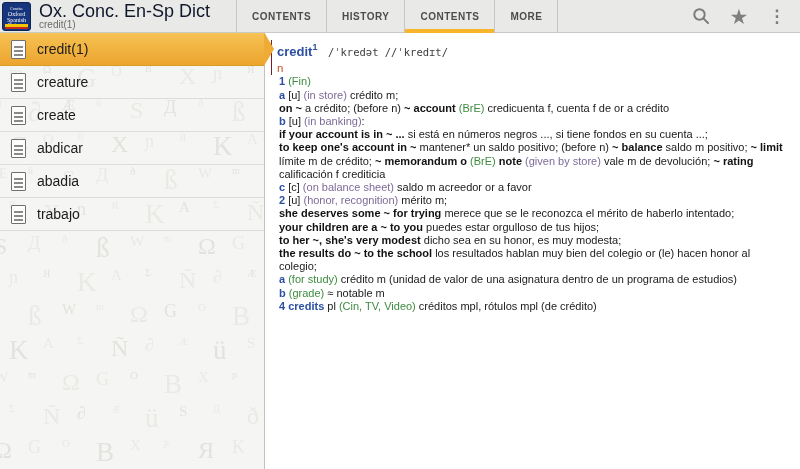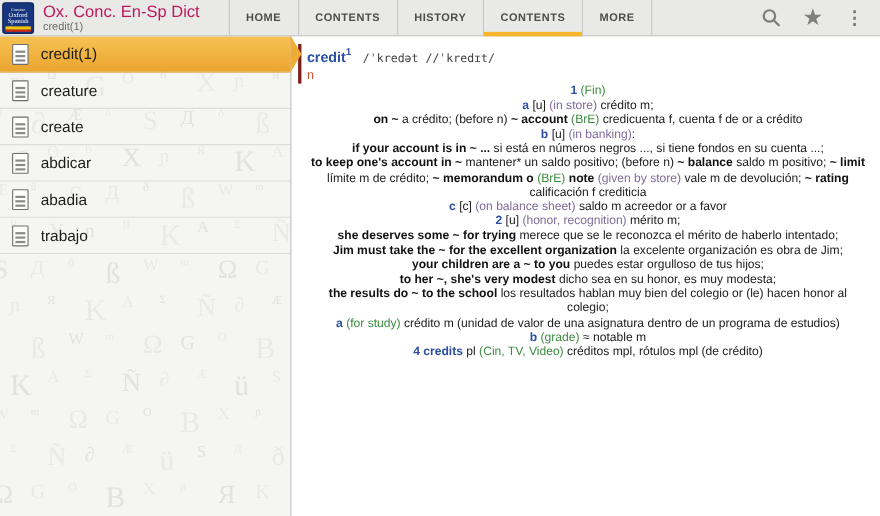--- a/index.html
+++ b/index.html
@@ -13,21 +13,21 @@
     border-radius:3px; border:1px solid #0e2557; display:flex; flex-direction:column;
     justify-content:center; align-items:center; overflow:hidden; position:relative; }
   .app-icon .ic-line { color:#fff; font-family:"Liberation Serif", serif;
     font-size:6px; line-height:6px; white-space:nowrap; }
   .app-icon .ic-tiny { font-size:4px; line-height:4px; }
   .app-icon .flag { position:absolute; bottom:1px; left:2px; right:2px; height:5px; }
   .app-icon .flag .y { height:3px; background:#f5c400; }
   .app-icon .flag .r { height:2px; background:#c42a1c; }
   .title-block { margin-left:8px; display:flex; flex-direction:column;
     justify-content:center; }
-  .app-title { font-size:15px; color:#be185d; line-height:16px; }
+  .app-title { font-size:18px; color:#0f172a; line-height:16px; }
   .app-subtitle { font-size:10px; color:#6b6b6b; line-height:11px; }
 
   .tab-bar { display:flex; align-items:stretch; margin-left:26px; }
   .tab { position:relative; display:flex; align-items:center; justify-content:center;
     padding:0 15px; font-size:10px; font-weight:bold; letter-spacing:.5px;
     color:#4c4c4c; border-left:1px solid #c6c6c4; cursor:default; }
   .tab:last-child { border-right:1px solid #c6c6c4; }
   .tab.selected::after { content:""; position:absolute; left:0; right:0; bottom:-1px;
     height:4px; background:#f6b52b; }
 
@@ -52,30 +52,30 @@
   .sel-arrow { position:absolute; right:-10px; top:50%; margin-top:-17px;
     width:0; height:0; border-top:17px solid transparent;
     border-bottom:17px solid transparent; border-left:10px solid #eeab35; z-index:5; }
   .doc-icon { width:15px; height:19px; background:#fdfdfb; border:1px solid #6f6f6d;
     border-radius:1px; display:flex; flex-direction:column; justify-content:flex-end;
     gap:2px; padding:2px; }
   .doc-icon i { display:block; height:2px; background:#8a8a88; }
 
   
   .entry-pane { flex:1; background:#ffffff; padding:7px 10px 0 6px; overflow:hidden; }
-  .entry-head { border-left:3px solid #7f1d1d; padding-left:5px; }
+  .entry-head { border-left:1px solid #7f1d1d; padding-left:5px; }
   .hw-line { line-height:15px; }
   .headword { color:#2b4fa3; font-weight:bold; font-size:13px; }
   .homograph { color:#2b4fa3; font-weight:bold; font-size:9px; vertical-align:super; }
   .phonetics { font-family:"DejaVu Sans Mono", monospace; font-size:10.5px;
     color:#3d3d3d; margin-left:6px; }
   .pos-line { line-height:13px; }
   .pos { color:#cc4f28; font-size:11.5px; }
   .entry-lines { padding-left:8px; }
-  .eline { font-size:11px; line-height:13.2px; color:#202020;text-align:center; }
+  .eline { font-size:11px; line-height:13.2px; color:#202020; }
   .eline .sn, .eline .sl { color:#2b4fa3; font-weight:bold; }
   .eline .fld { color:#3d8b40; }
   .eline .ctx { color:#7d6b99; }
   .eline .b { color:#121212; font-weight:bold; }
   .eline .pl { color:#202020; }
 </style>
 </head>
 <body>
 
 <div class="top-bar">
@@ -88,21 +88,20 @@
         <span class="y" style="display:block"></span>
         <span class="r" style="display:block"></span>
       </span>
   </div>
   <div class="title-block">
     <div class="app-title">Ox. Conc. En-Sp Dict</div>
     <div class="app-subtitle">credit(1)</div>
   </div>
 
   <div class="tab-bar">
-      <div class="tab">HOME</div>
       <div class="tab">CONTENTS</div>
       <div class="tab">HISTORY</div>
       <div class="tab selected">CONTENTS</div>
       <div class="tab">MORE</div>
     </div>
 
   <div class="actions">
     <div class="action-btn">
       <svg width="20" height="20" viewBox="0 0 20 20">
         <circle cx="8.5" cy="8.5" r="5.2" fill="none" stroke="#7c7c7c" stroke-width="2"></circle>
@@ -292,21 +291,20 @@
     <div class="entry-lines">
         <div class="eline"><span class="sn">1</span><span class="pl"> </span><span class="fld">(Fin)</span></div>
         <div class="eline"><span class="sl">a</span><span class="pl"> [u] </span><span class="ctx">(in store)</span><span class="pl"> crédito m;</span></div>
         <div class="eline"><span class="b">on ~</span><span class="pl"> a crédito; (before n) </span><span class="b">~ account</span><span class="pl"> </span><span class="fld">(BrE)</span><span class="pl"> credicuenta f, cuenta f de or a crédito</span></div>
         <div class="eline"><span class="sl">b</span><span class="pl"> [u] </span><span class="ctx">(in banking)</span><span class="pl">:</span></div>
         <div class="eline"><span class="b">if your account is in ~ ...</span><span class="pl"> si está en números negros ..., si tiene fondos en su cuenta ...;</span></div>
         <div class="eline"><span class="b">to keep one's account in ~</span><span class="pl"> mantener* un saldo positivo; (before n) </span><span class="b">~ balance</span><span class="pl"> saldo m positivo; </span><span class="b">~ limit</span><span class="pl"> límite m de crédito; </span><span class="b">~ memorandum o</span><span class="pl"> </span><span class="fld">(BrE)</span><span class="pl"> </span><span class="b">note</span><span class="pl"> </span><span class="ctx">(given by store)</span><span class="pl"> vale m de devolución; </span><span class="b">~ rating</span><span class="pl"> calificación f crediticia</span></div>
         <div class="eline"><span class="sl">c</span><span class="pl"> [c] </span><span class="ctx">(on balance sheet)</span><span class="pl"> saldo m acreedor or a favor</span></div>
         <div class="eline"><span class="sn">2</span><span class="pl"> [u] </span><span class="ctx">(honor, recognition)</span><span class="pl"> mérito m;</span></div>
         <div class="eline"><span class="b">she deserves some ~ for trying</span><span class="pl"> merece que se le reconozca el mérito de haberlo intentado;</span></div>
-        <div class="eline"><span class="b">Jim must take the ~ for the excellent organization</span><span class="pl"> la excelente organización es obra de Jim;</span></div>
         <div class="eline"><span class="b">your children are a ~ to you</span><span class="pl"> puedes estar orgulloso de tus hijos;</span></div>
         <div class="eline"><span class="b">to her ~, she's very modest</span><span class="pl"> dicho sea en su honor, es muy modesta;</span></div>
         <div class="eline"><span class="b">the results do ~ to the school</span><span class="pl"> los resultados hablan muy bien del colegio or (le) hacen honor al colegio;</span></div>
         <div class="eline"><span class="sl">a</span><span class="pl"> </span><span class="fld">(for study)</span><span class="pl"> crédito m (unidad de valor de una asignatura dentro de un programa de estudios)</span></div>
         <div class="eline"><span class="sl">b</span><span class="pl"> </span><span class="fld">(grade)</span><span class="pl"> ≈ notable m</span></div>
         <div class="eline"><span class="sn">4 credits</span><span class="pl"> pl </span><span class="fld">(Cin, TV, Video)</span><span class="pl"> créditos mpl, rótulos mpl (de crédito)</span></div>
       </div>
   </div>
 
 </div>

